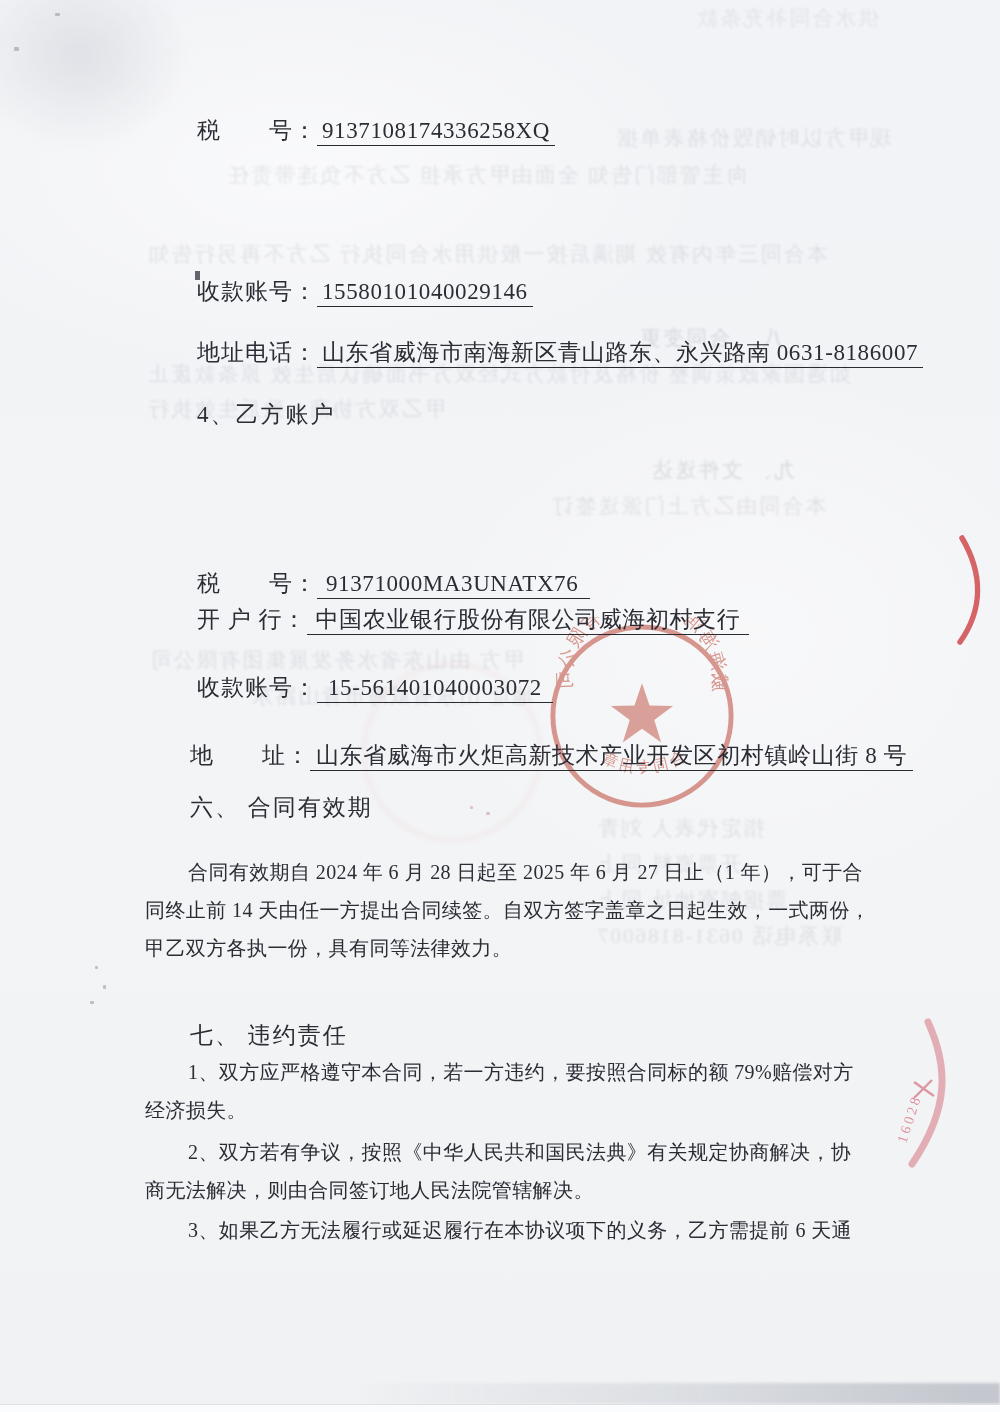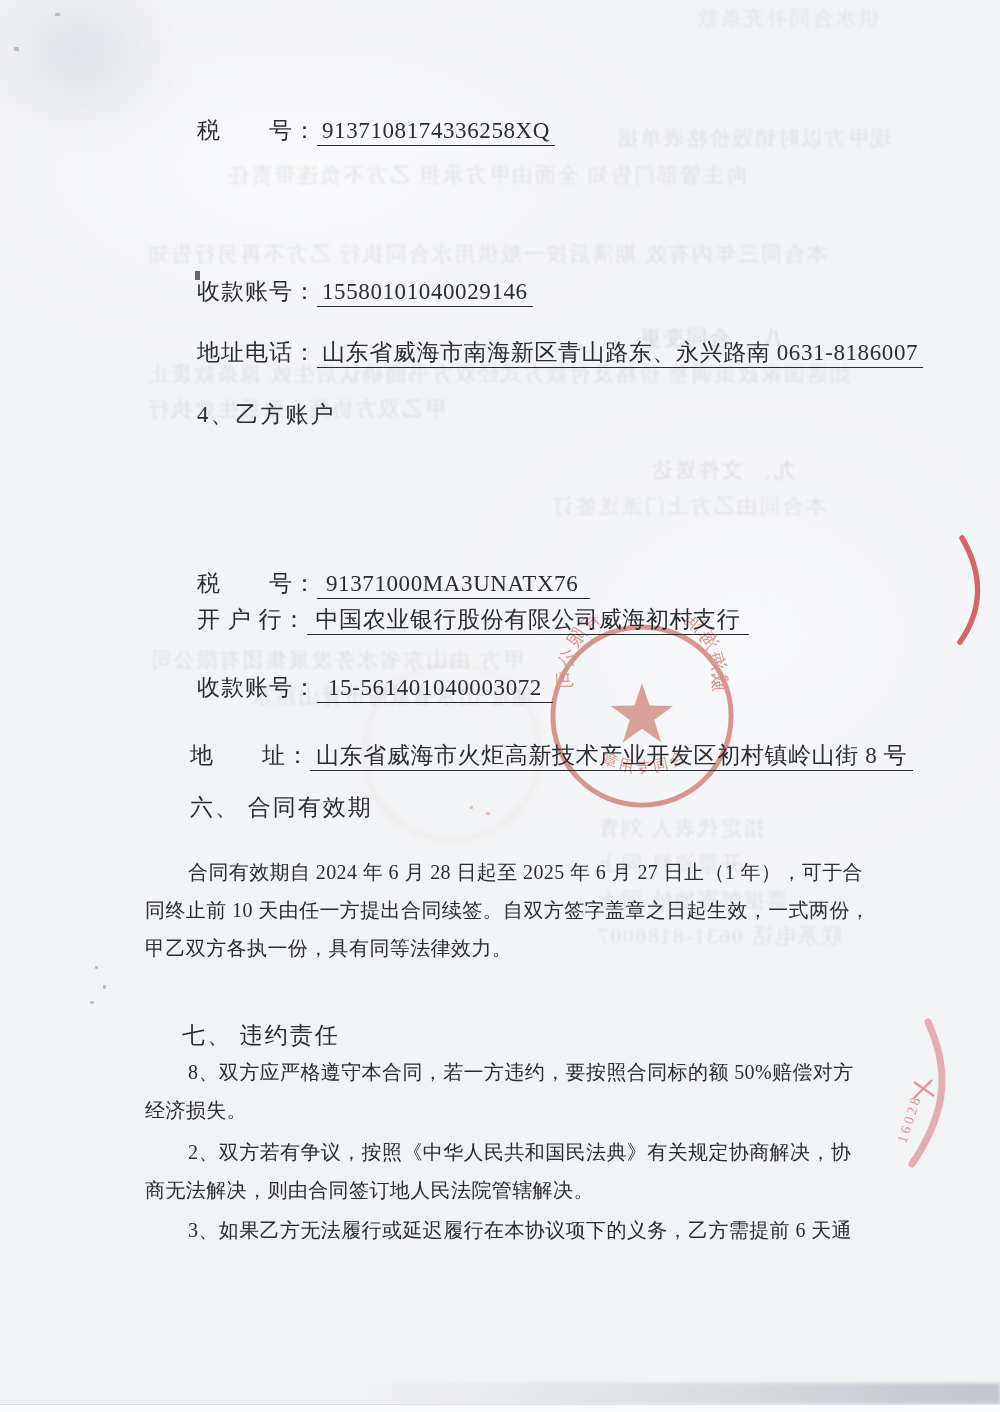--- a/index.html
+++ b/index.html
@@ -145,23 +145,23 @@
   <div class="line txt" style="left:197px;top:672px">
     <span class="label">收款账号：</span><span class="value" style="padding:0 11px 2px 11px">15-561401040003072</span>
   </div>
 
   <div class="line txt" style="left:190px;top:740px">
     <span class="label">地　　址：</span><span class="value" style="padding:0 6px 2px 6px">山东省威海市火炬高新技术产业开发区初村镇岭山街 8 号</span>
   </div>
 
   <div class="line txt heading" style="left:190px;top:792px">六、 合同有效期</div>
   <div class="line txt para" style="left:188px;top:859px">合同有效期自 2024 年 6 月 28 日起至 2025 年 6 月 27 日止（1 年），可于合</div>
-  <div class="line txt para" style="left:145px;top:897px">同终止前 10 天由任一方提出合同续签。自双方签字盖章之日起生效，一式两份，</div>
+  <div class="line txt para" style="left:145px;top:897px">同终止前 14 天由任一方提出合同续签。自双方签字盖章之日起生效，一式两份，</div>
   <div class="line txt para" style="left:145px;top:935px">甲乙双方各执一份，具有同等法律效力。</div>
 
-  <div class="line txt heading" style="left:182px;top:1020px">七、 违约责任</div>
-  <div class="line txt para" style="left:188px;top:1059px">8、双方应严格遵守本合同，若一方违约，要按照合同标的额 50%赔偿对方</div>
+  <div class="line txt heading" style="left:190px;top:1020px">七、 违约责任</div>
+  <div class="line txt para" style="left:188px;top:1059px">1、双方应严格遵守本合同，若一方违约，要按照合同标的额 79%赔偿对方</div>
   <div class="line txt para" style="left:145px;top:1097px">经济损失。</div>
   <div class="line txt para" style="left:188px;top:1139px">2、双方若有争议，按照《中华人民共和国民法典》有关规定协商解决，协</div>
   <div class="line txt para" style="left:145px;top:1177px">商无法解决，则由合同签订地人民法院管辖解决。</div>
   <div class="line txt para" style="left:188px;top:1217px">3、如果乙方无法履行或延迟履行在本协议项下的义务，乙方需提前 6 天通</div>
 
 </div>
 
 </body></html>

